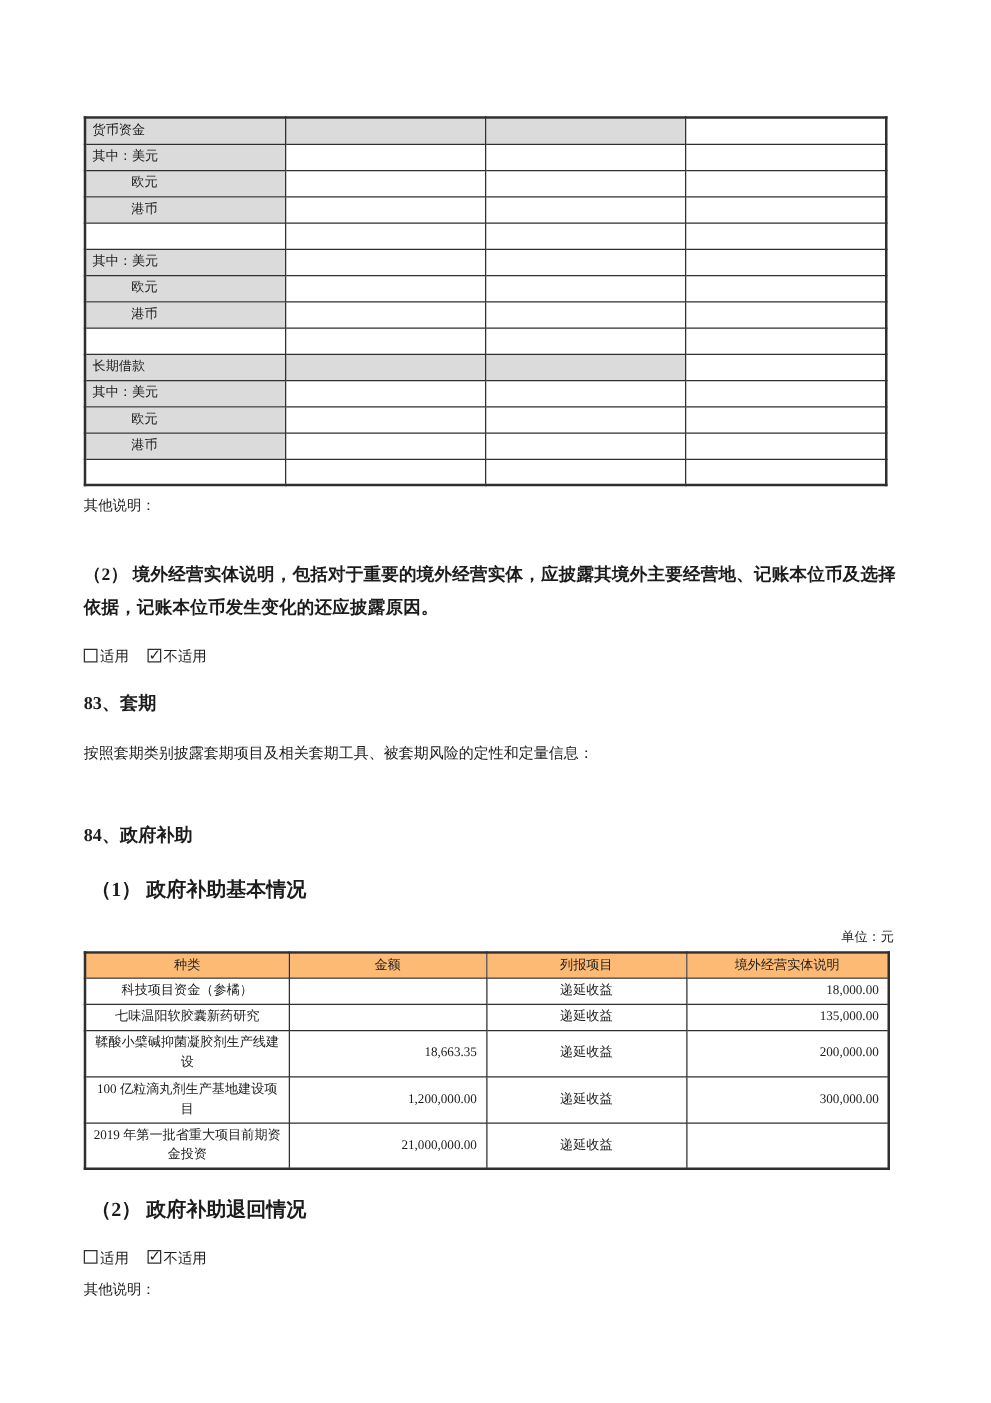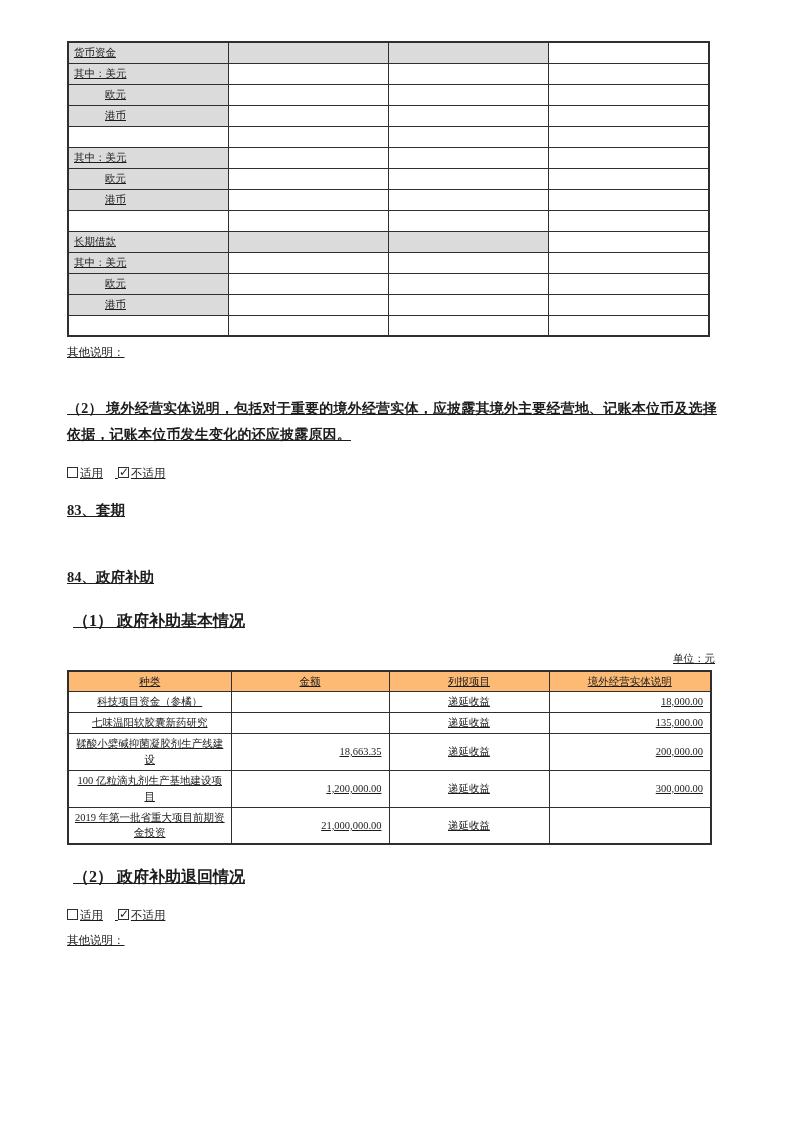--- a/index.html
+++ b/index.html
@@ -3,21 +3,21 @@
 <meta charset="utf-8">
 <style>
   * { box-sizing: border-box; }
   html, body { margin: 0; padding: 0; }
   body {
     width: 793px; height: 1122px;
     background: #ffffff;
     font-family: "Liberation Serif", "DejaVu Serif", serif;
     color: #1c1c1c;
   }
-  .page { padding: 41px 67px 0 67px; text-decoration: underline; }
+  .page { padding: 93px 67px 0 67px; }
 
   
   table { border-collapse: collapse; table-layout: fixed; width: 643px; }
   table.doc-table { border: 2px solid #2f2f2f; }
   .doc-table td, .doc-table th {
     border: 1px solid #2f2f2f;
     font-size: 10.5px;
     font-weight: normal;
     padding: 0 5px;
     overflow: hidden;
@@ -176,20 +176,21 @@
   <p class="note-line">其他说明：</p>
 
   <p class="overseas-para">（2） 境外经营实体说明，包括对于重要的境外经营实体，应披露其境外主要经营地、记账本位币及选择依据，记账本位币发生变化的还应披露原因。</p>
 
   <p class="check-line">
     <span class="group"><span class="checkbox"></span><span>适用</span></span>
     <span class="group"><span class="checkbox checked"></span><span>不适用</span></span>
   </p>
 
   <h3 class="sec-heading" id="sec83-title">83、套期</h3>
+  <p id="sec83-body">按照套期类别披露套期项目及相关套期工具、被套期风险的定性和定量信息：</p>
 
   <h3 class="sec-heading" id="sec84-title">84、政府补助</h3>
   <h4 class="sub-heading" id="sec84-sub1">（1） 政府补助基本情况</h4>
 
   <p class="unit-line">单位：元</p>
 
   <table class="doc-table subsidy-table">
     <colgroup>
         <col style="width:163px">
         <col style="width:158px">

